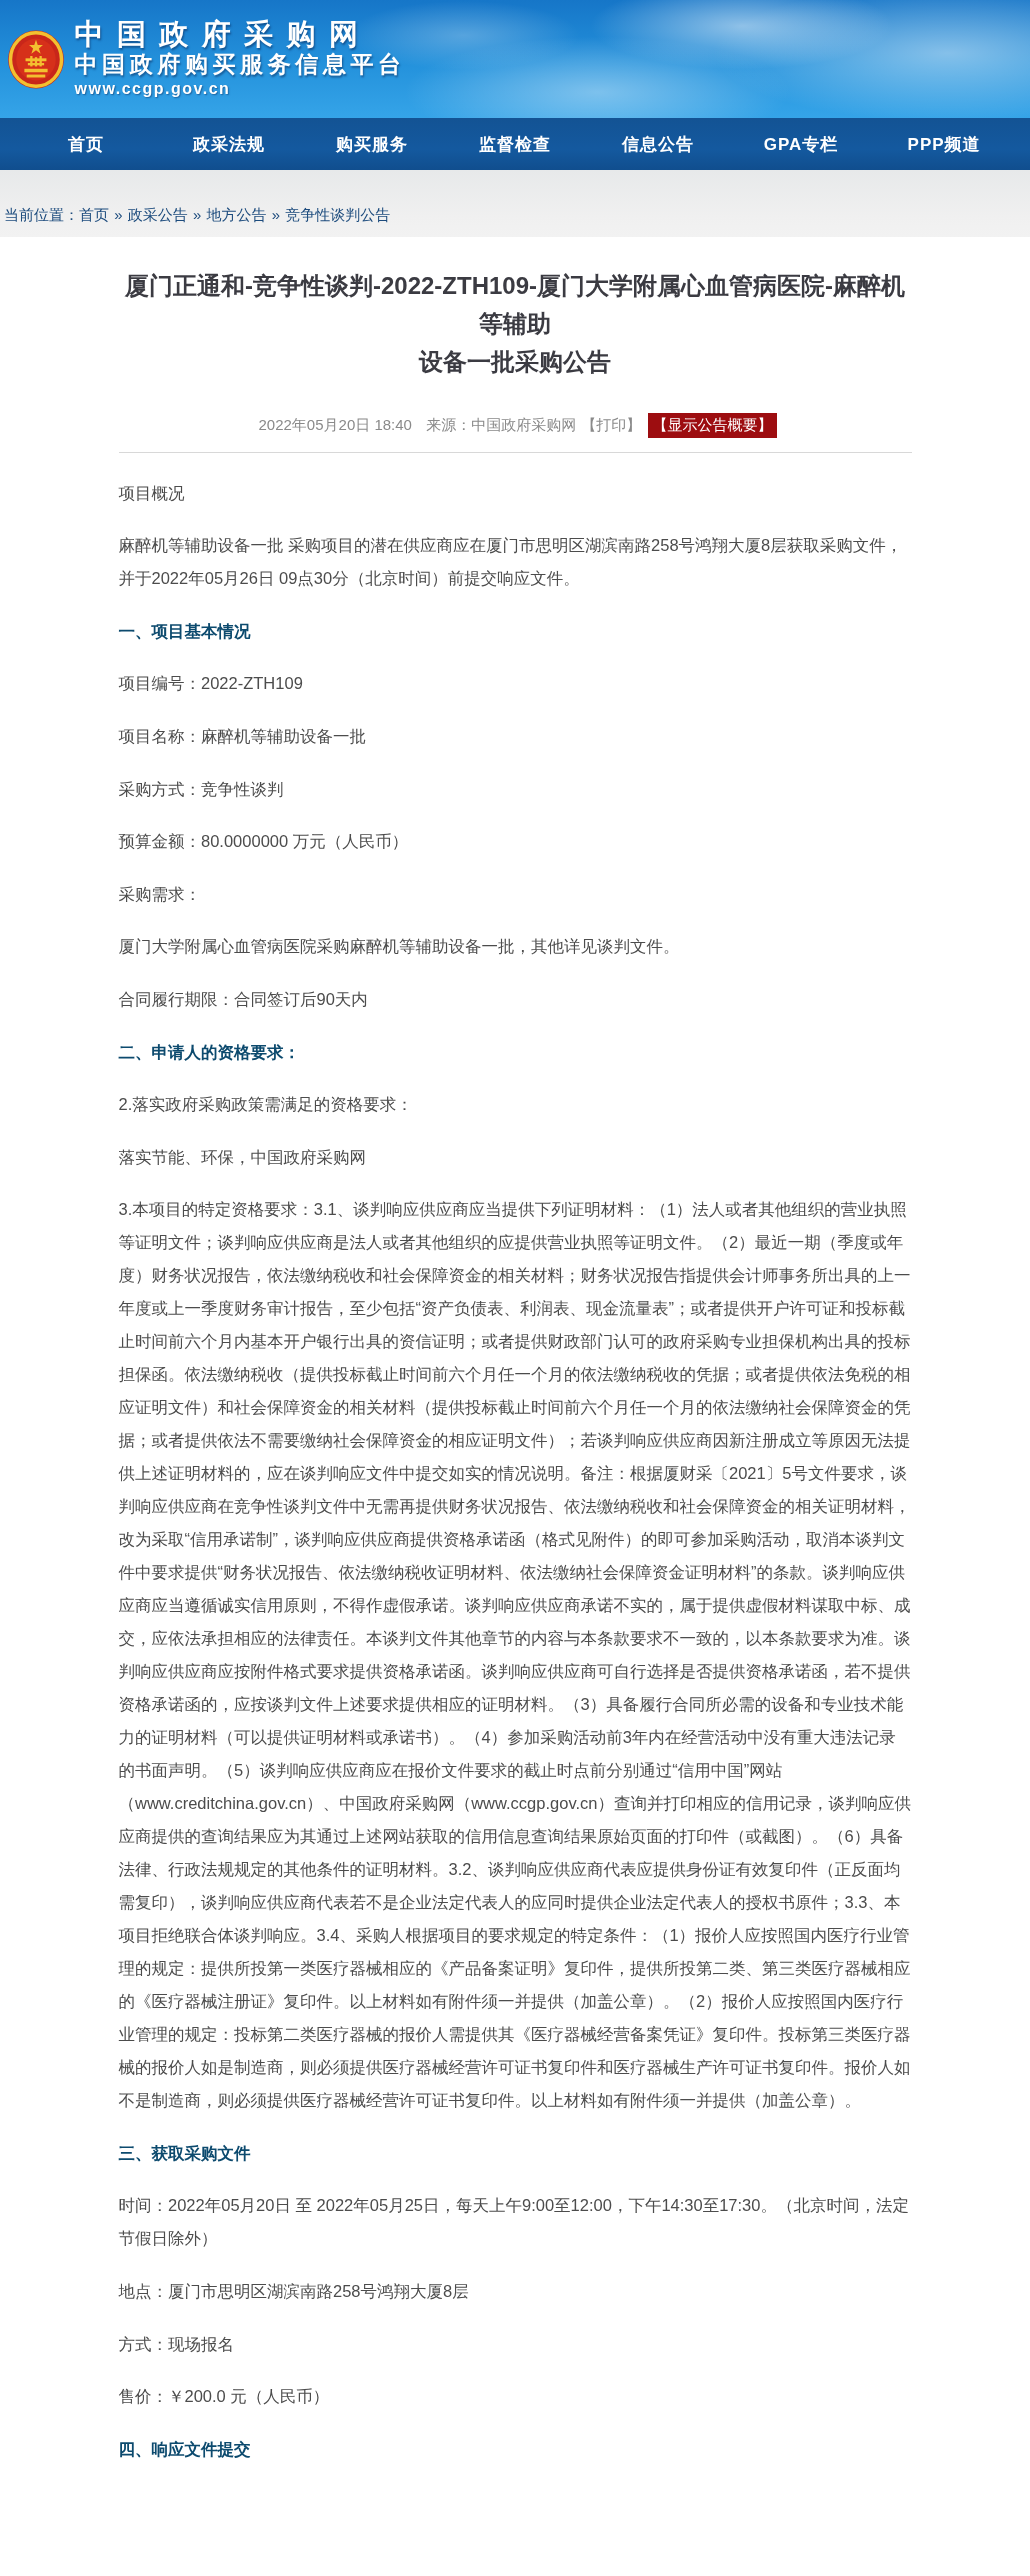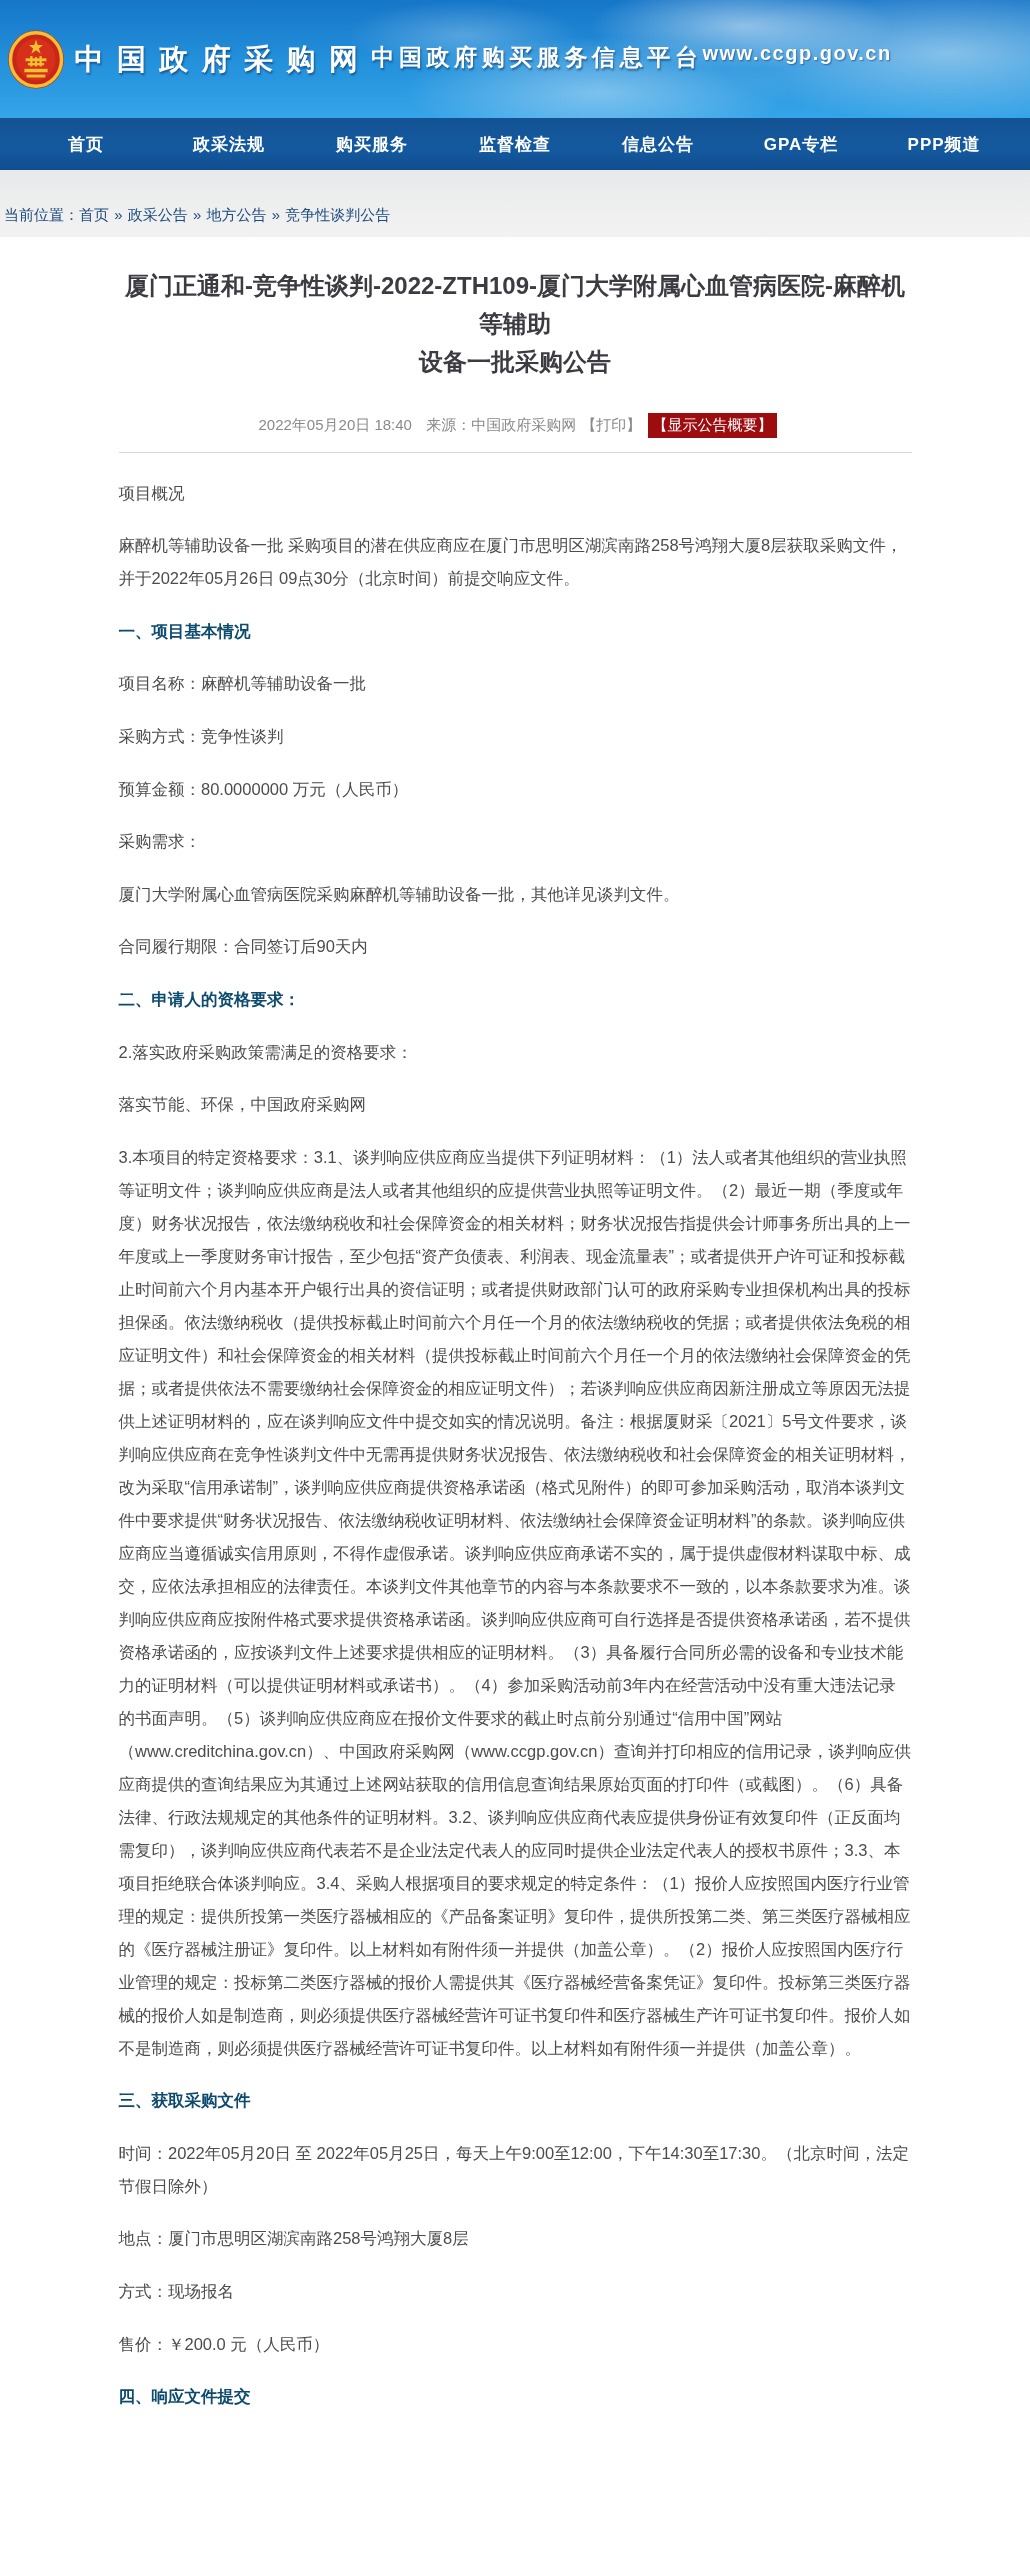--- a/index.html
+++ b/index.html
@@ -12,24 +12,24 @@
   .banner{
     height:118px;position:relative;display:flex;align-items:center;
     background:
       radial-gradient(ellipse 216px 62px at 72% 22%, rgba(255,255,255,.50), transparent 70%),
       radial-gradient(ellipse 268px 77px at 58% 78%, rgba(255,255,255,.38), transparent 72%),
       radial-gradient(ellipse 335px 98px at 92% 45%, rgba(255,255,255,.45), transparent 70%),
       radial-gradient(ellipse 155px 46px  at 45% 30%, rgba(255,255,255,.25), transparent 75%),
       linear-gradient(180deg,#1676c8 0%,#2492dc 55%,#35a4e8 100%);
   }
   .emblem{width:58px;height:61px;margin:0 9.3px 0 7.2px;flex:0 0 auto;}
-  .brand{display:flex;color:#fff;}
+  .brand{display:flex;flex-direction:column;color:#fff;}
   .brand .t1{font-size:29px;font-weight:bold;letter-spacing:13.4px;line-height:32px;text-shadow:1px 1.5px 2.1px rgba(10,40,90,.55);white-space:nowrap;}
   .brand .t2{font-size:23px;font-weight:bold;letter-spacing:4.6px;line-height:29px;text-shadow:1px 1.5px 2.1px rgba(10,40,90,.55);white-space:nowrap;}
-  .brand .t3{font-size:20px;font-weight:bold;letter-spacing:1.5px;line-height:20.6px;text-align:center;text-shadow:1px 1px 1.5px rgba(10,40,90,.5);}
+  .brand .t3{font-size:16px;font-weight:bold;letter-spacing:1.5px;line-height:20.6px;text-align:left;text-shadow:1px 1px 1.5px rgba(10,40,90,.5);}
   
   .nav{height:52px;background:linear-gradient(180deg,#135394 0%,#14599f 60%,#104e8e 100%);display:flex;align-items:center;padding:0 14.4px;}
   .nav-item{flex:1;text-align:center;color:#ffffff;font-size:17px;font-weight:bold;letter-spacing:1px;cursor:pointer;white-space:nowrap;}
   
   .crumbbar{height:67px;background:linear-gradient(180deg,#e7e9ea 0%,#f0f0f0 70%,#f2f2f2 100%);display:flex;align-items:flex-end;}
   .crumb{padding:0 0 12.4px 4.1px;font-size:15px;color:#1c4b7d;}
   .crumb a{color:#1c4b7d;text-decoration:none;cursor:pointer;}
   .crumb .sep{margin:0 5.2px;color:#1c4b7d;}
   
   .main{width:793px;margin:0 auto;min-height:3725px;}
@@ -93,20 +93,21 @@
     <span class="piece">2022年05月20日 18:40</span>
     <span class="piece">来源：中国政府采购网</span><span class="print">【打印】</span><span class="badge">【显示公告概要】</span>
   </div>
 
   <hr class="divider">
 
   <p class="b">项目概况</p>
   <p class="b">麻醉机等辅助设备一批 采购项目的潜在供应商应在厦门市思明区湖滨南路258号鸿翔大厦8层获取采购文件，并于2022年05月26日 09点30分（北京时间）前提交响应文件。</p>
 
   <h3 class="b">一、项目基本情况</h3>
+  <p class="b">项目编号：2022-ZTH109</p>
   <p class="b">项目名称：麻醉机等辅助设备一批</p>
   <p class="b">采购方式：竞争性谈判</p>
   <p class="b">预算金额：80.0000000 万元（人民币）</p>
   <p class="b">采购需求：</p>
   <p class="b">厦门大学附属心血管病医院采购麻醉机等辅助设备一批，其他详见谈判文件。</p>
   <p class="b">合同履行期限：合同签订后90天内</p>
 
   <h3 class="b">二、申请人的资格要求：</h3>
   <p class="b">2.落实政府采购政策需满足的资格要求：</p>
   <p class="b">落实节能、环保，中国政府采购网</p>

